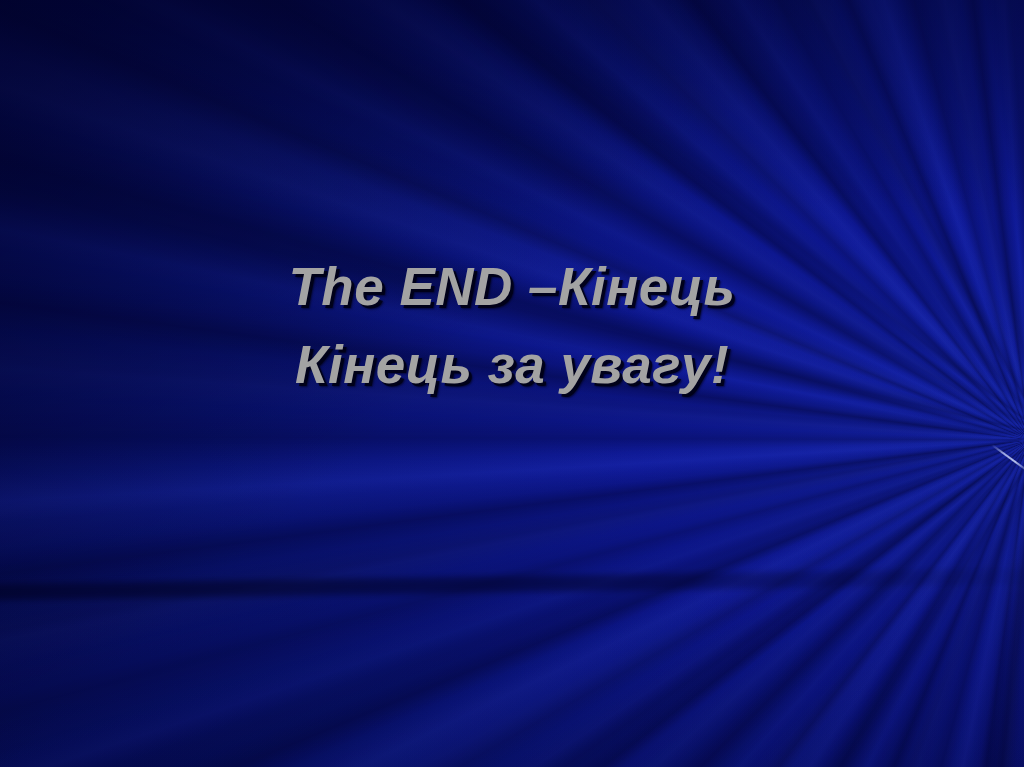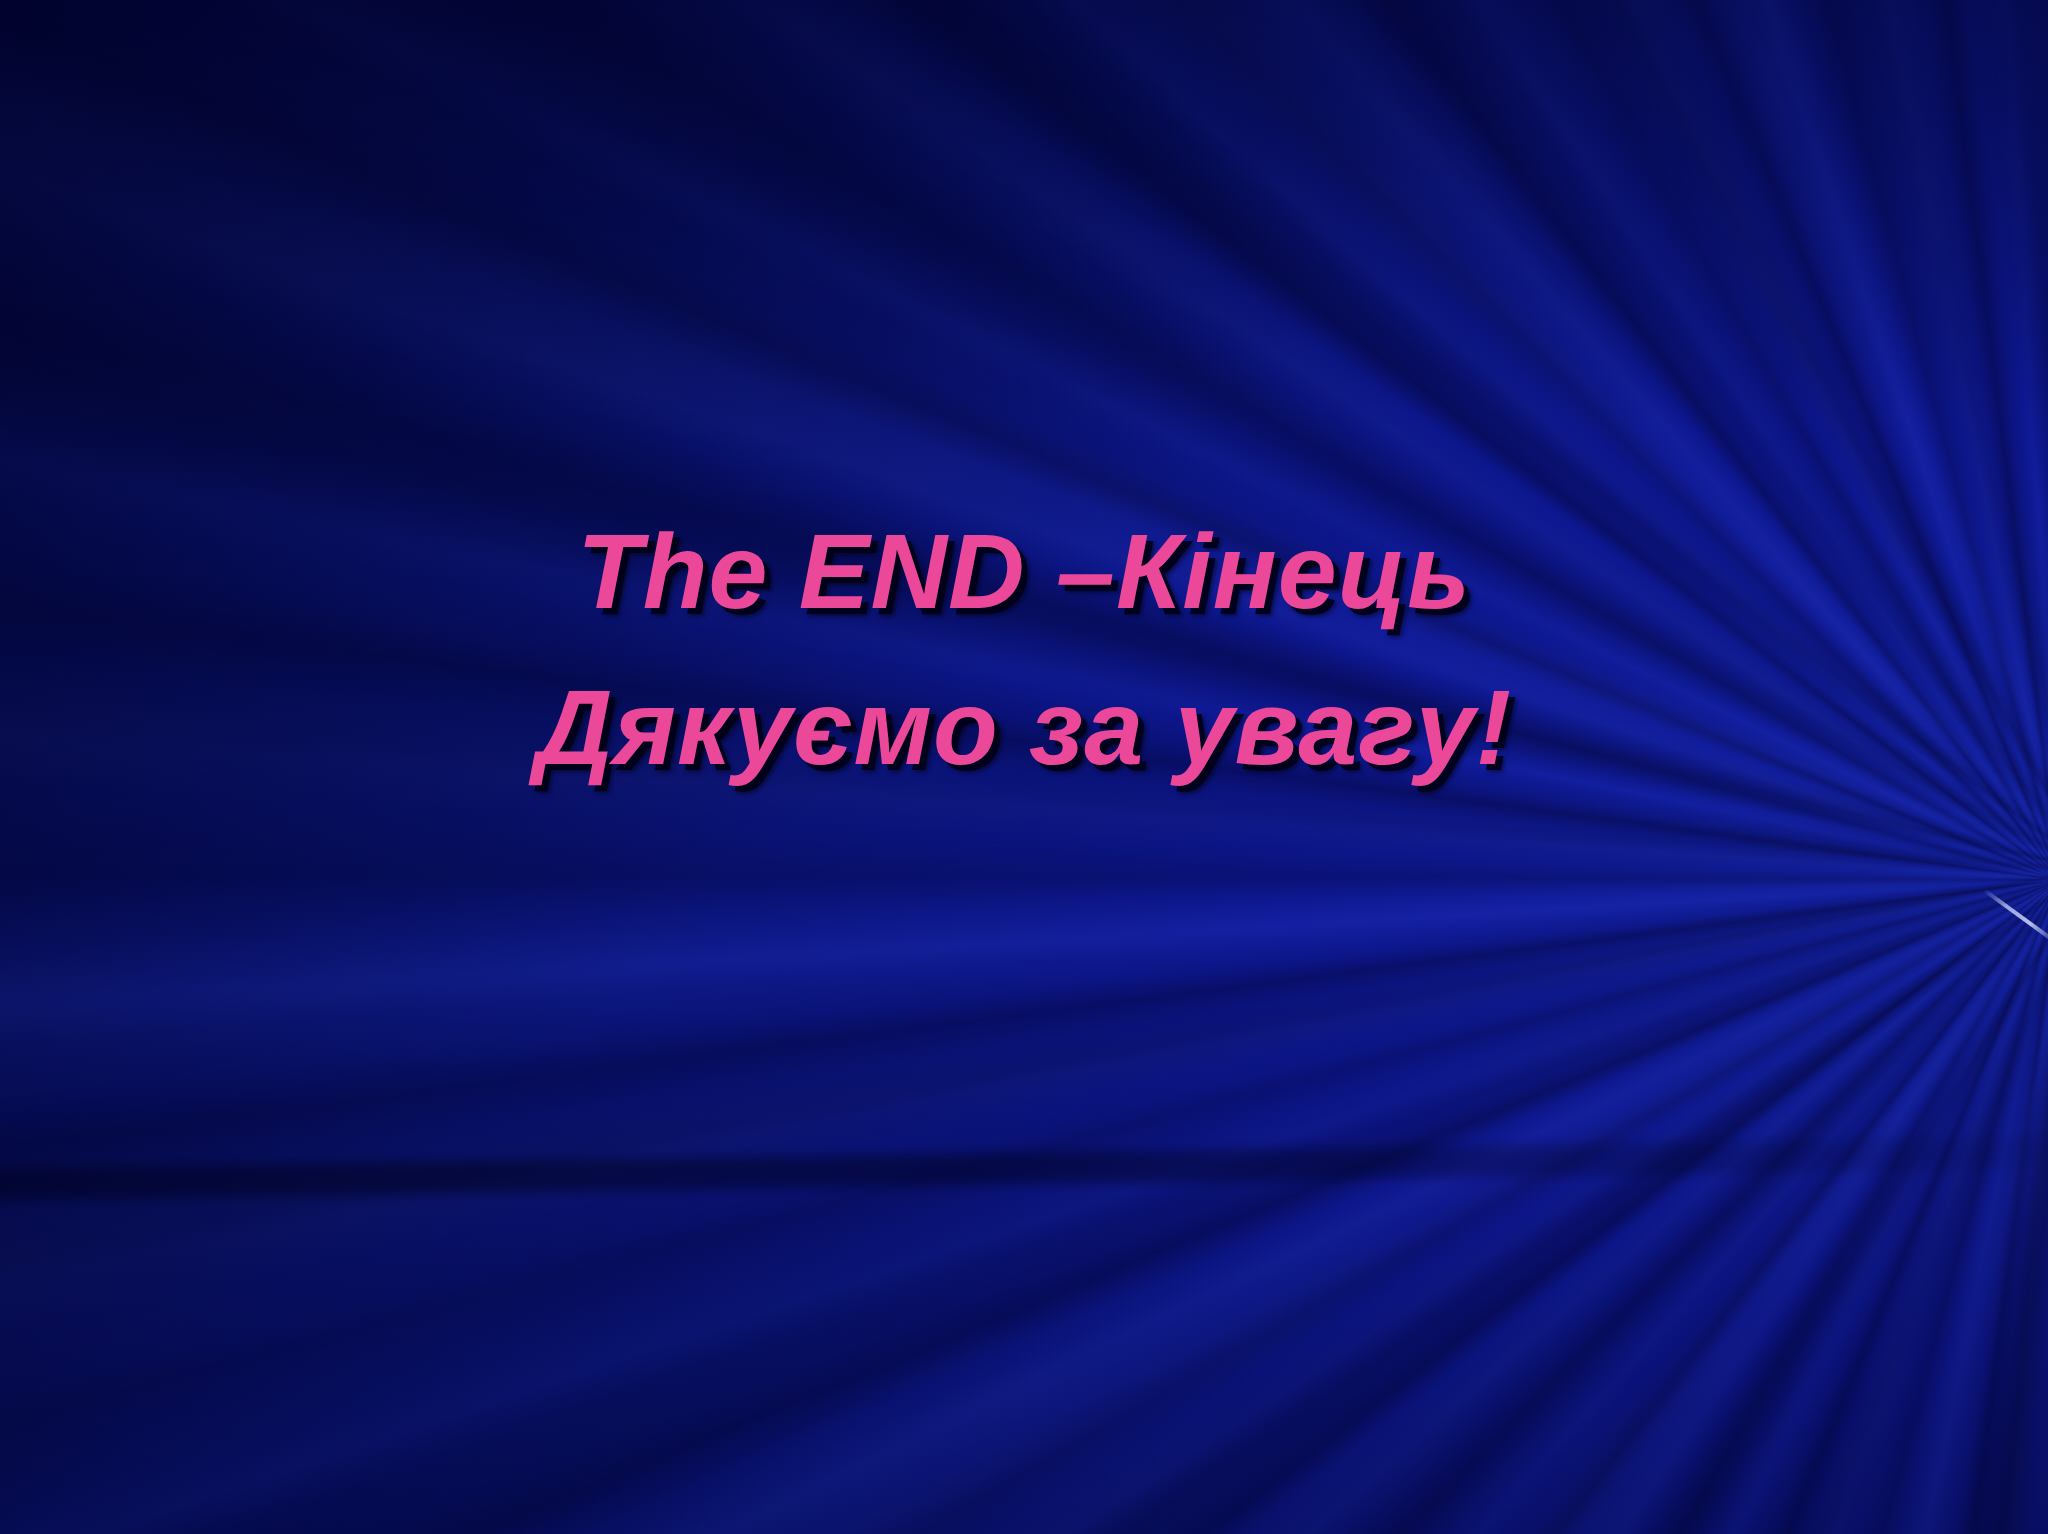--- a/index.html
+++ b/index.html
@@ -136,21 +136,21 @@
     position: absolute;
     left: 0;
     right: 0;
     top: 248px;
     text-align: center;
     z-index: 5;
   }
 
   .title-line {
     display: block;
-    color: #ec4899;
+    color: #a3a3a3;
     font-family: "Liberation Sans", "DejaVu Sans", sans-serif;
     font-size: 53px;
     font-weight: bold;
     font-style: italic;
     line-height: 78px;
     letter-spacing: 0.5px;
     white-space: nowrap;
     text-shadow:
       3px 3px 0px rgba(0,0,20,0.85),
       4px 4px 2px rgba(0,0,20,0.55);
@@ -164,16 +164,16 @@
   <div class="bg-layer" id="bg-base"></div>
   <div class="bg-layer" id="bg-rays"></div>
   <div class="bg-layer" id="bg-rays2"></div>
   <div class="bg-layer" id="bg-sheen"></div>
   <div class="bg-layer" id="bg-vignette"></div>
   <div id="bg-band"></div>
   <div id="bg-streak"></div>
 
   <div id="title-block">
     <span class="title-line">The END –Кінець</span>
-    <span class="title-line">Дякуємо за увагу!</span>
+    <span class="title-line">Кінець за увагу!</span>
   </div>
 
 </div>
 
 </body></html>

